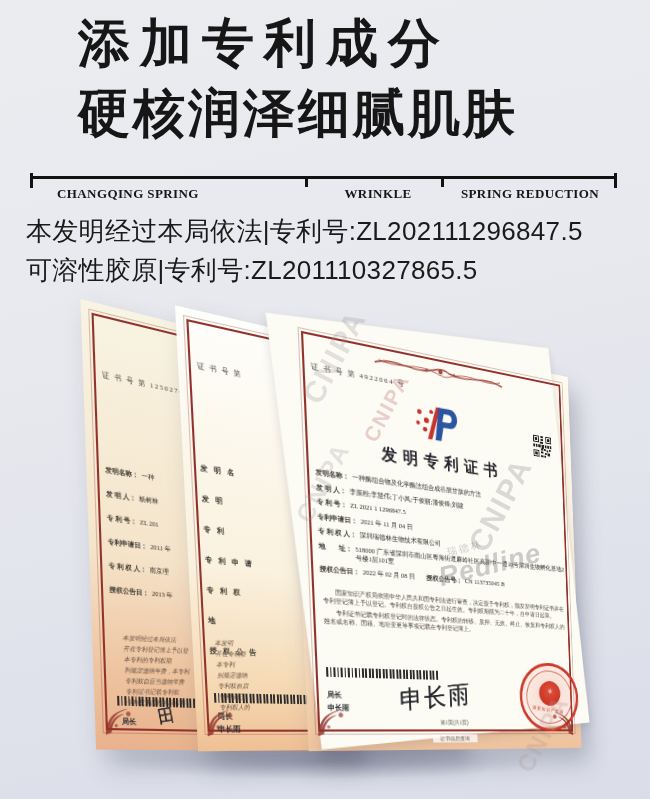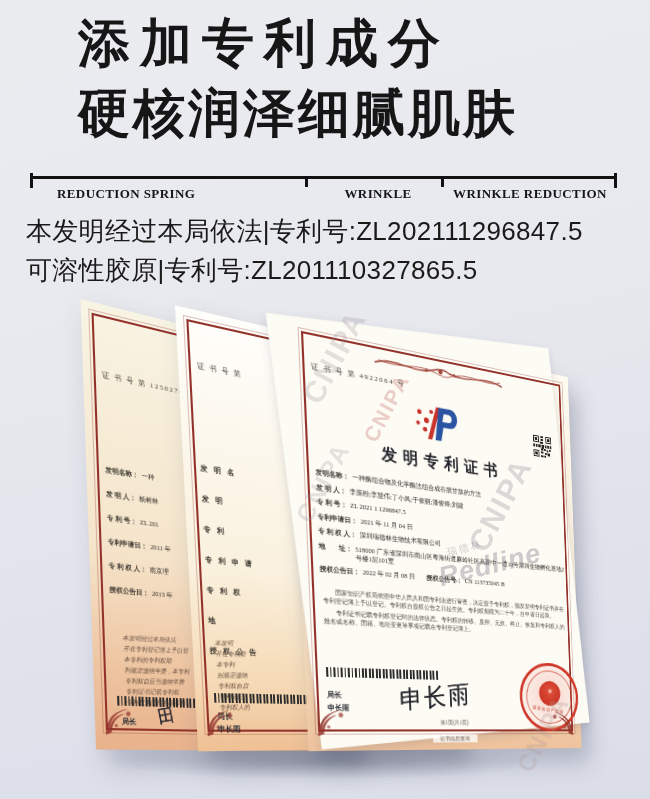--- a/index.html
+++ b/index.html
@@ -122,23 +122,23 @@
   <div class="headline">
     <div class="hl hl1">添加专利成分</div>
     <div class="hl hl2">硬核润泽细腻肌肤</div>
   </div>
 
   <div class="ruler">
     <span class="tick end t1"></span>
     <span class="tick mid t2"></span>
     <span class="tick mid t3"></span>
     <span class="tick end t4"></span>
-    <span class="rlabel rl1">REDUCTION SPRING</span>
+    <span class="rlabel rl1">CHANGQING SPRING</span>
     <span class="rlabel rl2">WRINKLE</span>
-    <span class="rlabel rl3">WRINKLE REDUCTION</span>
+    <span class="rlabel rl3">SPRING REDUCTION</span>
   </div>
 
   <div class="patent-lines">
     <div>本发明经过本局依法|专利号:ZL202111296847.5</div>
     <div>可溶性胶原|专利号:ZL201110327865.5</div>
   </div>
 
   <div class="certs">
     <div class="gshadow"></div>
 

